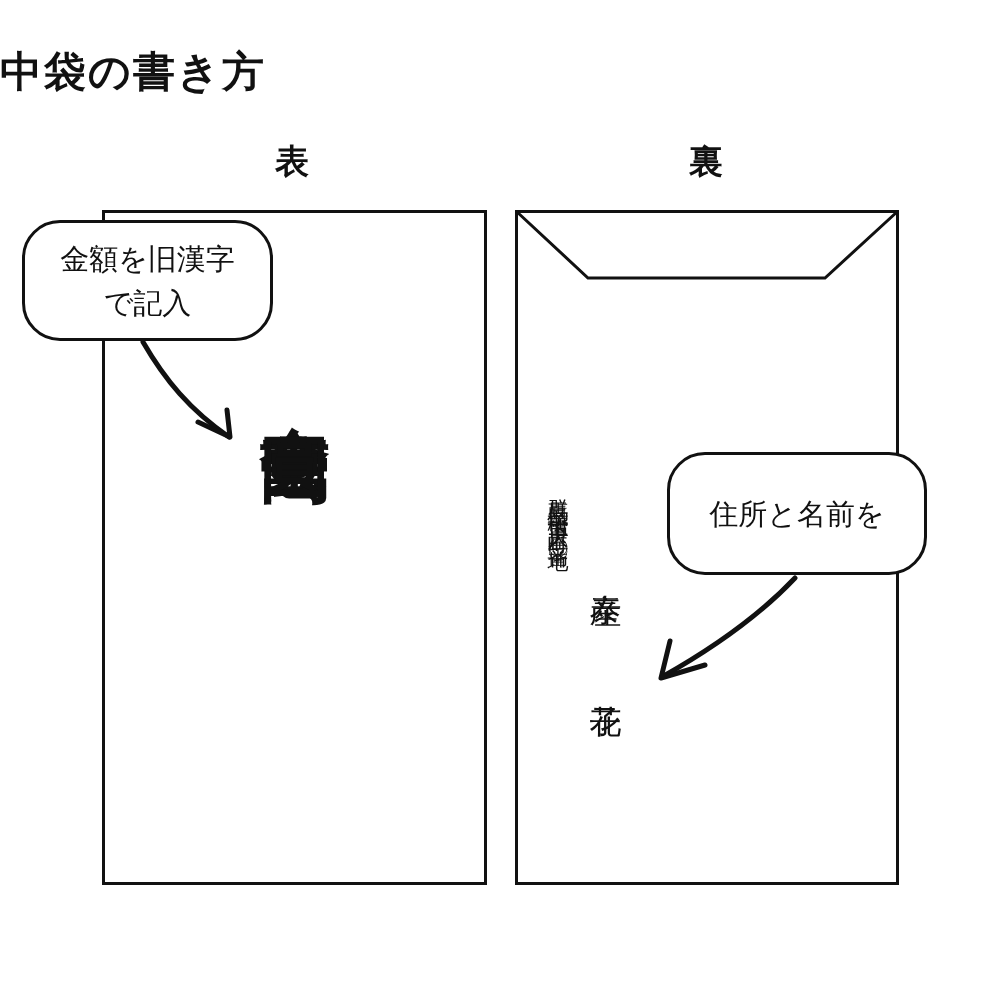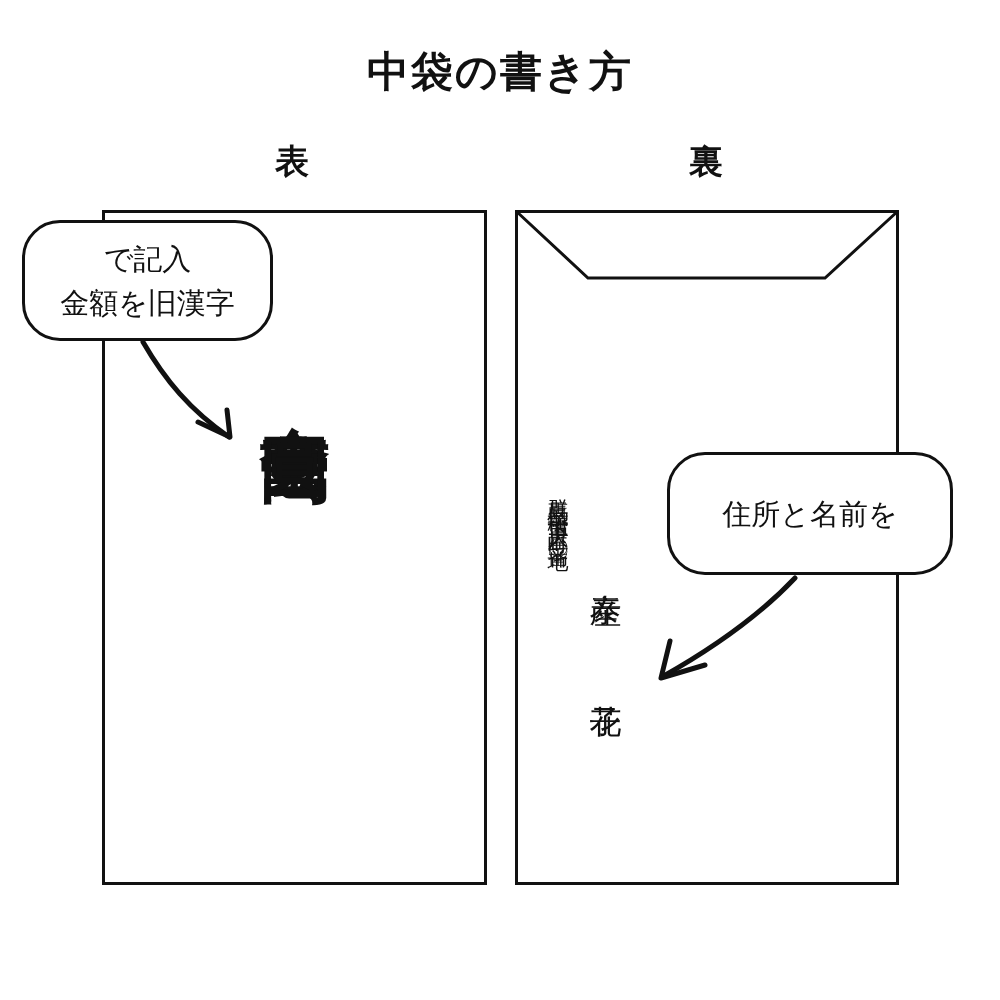--- a/index.html
+++ b/index.html
@@ -1,33 +1,33 @@
 <!DOCTYPE html>
 <html><head>
 <meta charset="utf-8">
 <style>
   html, body { margin: 0; padding: 0; background: #ffffff; }
   body { width: 1000px; height: 1000px; position: relative; overflow: hidden;
          font-family: "DejaVu Sans", "Liberation Sans", sans-serif; color: #111; }
-  .title { position: absolute; left: 0; width: 1000px; top: 42px; text-align: center;
+  .title { position: absolute; left: 0; width: 1000px; top: 42px; 
            font-size: 42px; font-weight: bold; letter-spacing: 2px; line-height: 60px; }
   .side-label { position: absolute; top: 138px; width: 80px; text-align: center;
                 font-size: 34px; font-weight: bold; line-height: 46px; }
   #label-front { left: 252px; }
   #label-back  { left: 666px; }
   .envelope { position: absolute; top: 210px; height: 675px; box-sizing: border-box;
               border: 3px solid #111; background: #fff; }
   #env-front { left: 102px; width: 385px; }
   #env-back  { left: 515px; width: 384px; }
   svg.overlay { position: absolute; left: 0; top: 0; width: 1000px; height: 1000px; pointer-events: none; }
   .callout { position: absolute; box-sizing: border-box; border: 3px solid #111; border-radius: 38px;
              background: #fff; text-align: center; font-size: 29px; line-height: 44px;
              display: flex; flex-direction: column; justify-content: center; }
   #callout-front { left: 22px; top: 220px; width: 251px; height: 121px; }
-  #callout-back  { left: 667px; top: 452px; width: 286px; height: 123px; }
+  #callout-back  { left: 667px; top: 452px; width: 260px; height: 123px; }
   .vtext { position: absolute; writing-mode: vertical-rl; text-orientation: upright;
            font-family: "DejaVu Serif", "Liberation Serif", serif; }
   #amount { left: 258px; top: 370px; font-size: 70px; line-height: 76px; letter-spacing: 4px; font-weight: bold; }
   #address { left: 545px; top: 482px; font-size: 21px; line-height: 26px; letter-spacing: 4px; }
   #name-family { left: 588px; top: 568px; font-size: 32px; line-height: 36px; letter-spacing: 2px; }
   #name-given { left: 588px; top: 680px; font-size: 32px; line-height: 36px; letter-spacing: 2px; }
 </style>
 </head>
 <body>
 
@@ -48,22 +48,22 @@
     <path d="M198,422 L230,437 L227,410"></path>
   </g>
 
   <g fill="none" stroke="#111" stroke-width="5" stroke-linecap="round" stroke-linejoin="round">
     <path d="M795,578 C760,615 710,650 662,677"></path>
     <path d="M670,641 L661,678 L705,665"></path>
   </g>
 </svg>
 
 <div class="callout" id="callout-front">
+  <div>金額を旧漢字</div>
   <div>で記入</div>
-  <div>金額を旧漢字</div>
 </div>
 
 <div class="callout" id="callout-back">
   <div>住所と名前を</div>
 </div>
 
 <div class="vtext" id="amount">金壱萬圓</div>
 <div class="vtext" id="address">群馬県前橋市下大屋町〇〇番地</div>
 <div class="vtext" id="name-family">産泰</div>
 <div class="vtext" id="name-given">花子</div>

